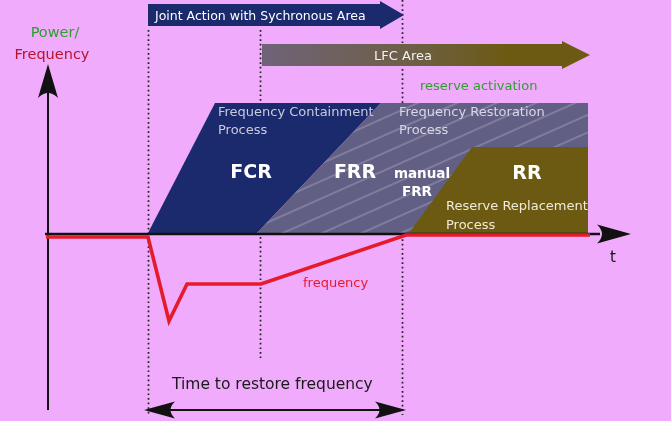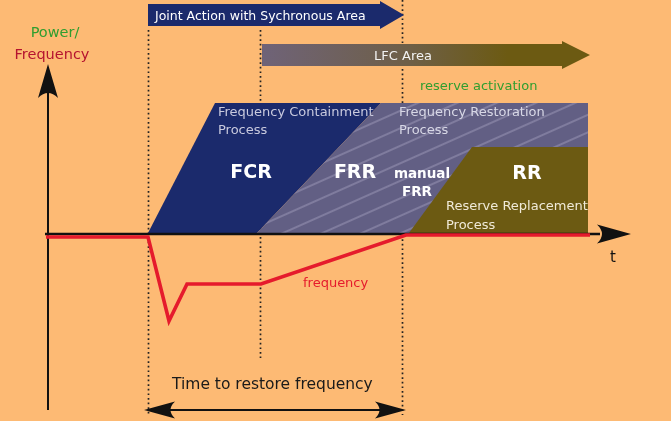--- a/index.html
+++ b/index.html
@@ -1,17 +1,17 @@
 <!DOCTYPE html>
 <html><head>
 <meta charset="utf-8">
 <style>
   html,body{margin:0;padding:0;background:#ffffff;}
   body{font-family:"DejaVu Sans","Liberation Sans",sans-serif;}
-  .stage{position:relative;width:671px;height:421px;background:#fdba74;overflow:hidden;}
+  .stage{position:relative;width:671px;height:421px;background:#f0abfc;overflow:hidden;}
   svg{display:block;}
   text{font-family:"DejaVu Sans","Liberation Sans",sans-serif;}
   .banner-text{font-size:12.5px;fill:#ffffff;}
   .lfc-text{font-size:13px;fill:#f2f2f2;}
   .proc-name{font-size:13px;fill:#c9cade;}
   .proc-name-light{font-size:13px;fill:#d8d8e6;}
   .proc-name-cream{font-size:13px;fill:#f0ead8;}
   .abbr{font-size:19px;font-weight:bold;fill:#ffffff;}
   .manual{font-size:13.5px;font-weight:bold;fill:#ffffff;}
   .green-note{font-size:13px;fill:#2f9e2f;}

